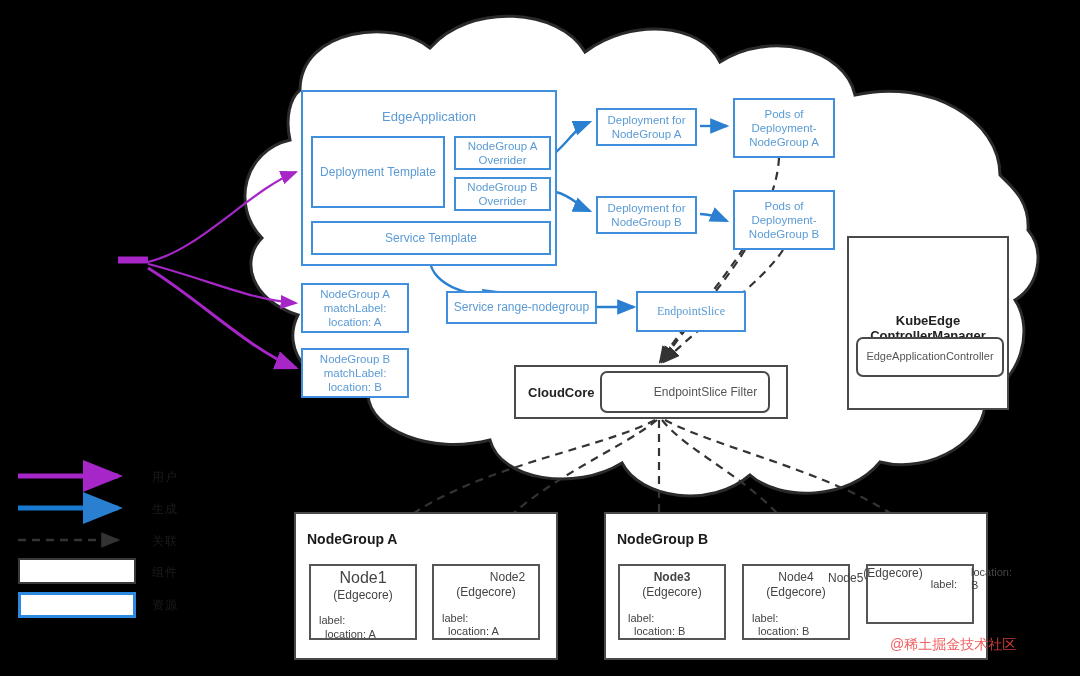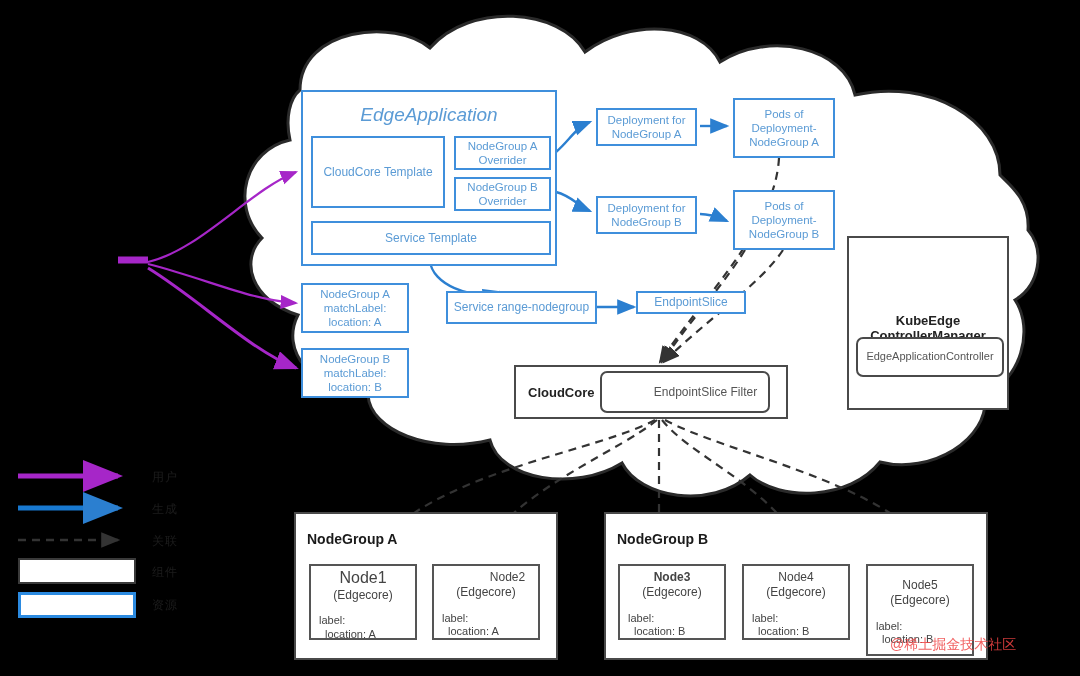--- a/index.html
+++ b/index.html
@@ -91,25 +91,25 @@
     </g>
 
     <g fill="none">
       <path d="M18 476 L 118 476" stroke="#a626c8" stroke-width="5" marker-end="url(#ah-purple)"></path>
       <path d="M18 508 L 118 508" stroke="#1879d0" stroke-width="5" marker-end="url(#ah-blue)"></path>
       <path d="M18 540 L 118 540" stroke="#333" stroke-width="2.4" stroke-dasharray="8,6" marker-end="url(#ah-dash)"></path>
     </g>
   </svg>
 
   <div class="box blue-box" style="left:301px;top:90px;width:256px;height:176px;align-items:flex-start;">
-    <span class="lbl" style="font-size:19px;margin-top:11px;font-style:italic;">EdgeApplication</span>
+    <span class="lbl" style="font-size:13px;margin-top:17px;">EdgeApplication</span>
   </div>
 
   <div class="box blue-box" style="left:311px;top:136px;width:134px;height:72px;">
-    <span class="lbl" style="font-size:12px;">CloudCore Template</span>
+    <span class="lbl" style="font-size:12px;">Deployment Template</span>
   </div>
 
   <div class="box blue-box" style="left:454px;top:136px;width:97px;height:34px;flex-direction:column;">
     <span class="lbl" style="font-size:11.5px;">NodeGroup A</span>
     <span class="lbl" style="font-size:11.5px;">Overrider</span>
   </div>
 
   <div class="box blue-box" style="left:454px;top:177px;width:97px;height:34px;flex-direction:column;">
     <span class="lbl" style="font-size:11.5px;">NodeGroup B</span>
     <span class="lbl" style="font-size:11.5px;">Overrider</span>
@@ -150,21 +150,21 @@
   <div class="box blue-box" style="left:301px;top:348px;width:108px;height:50px;flex-direction:column;justify-content:center;">
     <span class="lbl" style="font-size:11.5px;">NodeGroup B</span>
     <span class="lbl" style="font-size:11.5px;">matchLabel:</span>
     <span class="lbl" style="font-size:11.5px;">location: B</span>
   </div>
 
   <div class="box blue-box" style="left:446px;top:291px;width:151px;height:33px;">
     <span class="lbl" style="font-size:12px;">Service range-nodegroup</span>
   </div>
 
-  <div class="box blue-box" style="left:636px;top:291px;width:110px;height:23px;">
+  <div class="box blue-box" style="left:636px;top:291px;width:110px;height:41px;font-family:Liberation Serif, serif;">
     <span class="lbl" style="font-size:12px;">EndpointSlice</span>
   </div>
 
   <div class="box gray-box" style="left:514px;top:365px;width:274px;height:54px;justify-content:flex-start;">
     <span class="bold" style="font-size:13px;margin-left:12px;">CloudCore</span>
   </div>
   <div class="box gray-box-round" style="left:600px;top:371px;width:170px;height:42px;padding-left:41px;">
     <span class="lbl" style="font-size:12px;">EndpointSlice Filter</span>
   </div>
 
@@ -203,21 +203,21 @@
     <span class="lbl" style="font-size:11px;text-align:left;margin-left:14px;">location: B</span>
   </div>
 
   <div class="box node-box" style="left:742px;top:564px;width:108px;height:76px;flex-direction:column;align-items:stretch;">
     <span class="lbl" style="font-size:12px;text-align:center;margin-top:5px;">Node4</span>
     <span class="lbl" style="font-size:12px;text-align:center;">(Edgecore)</span>
     <span class="lbl" style="font-size:11px;text-align:left;margin-left:8px;margin-top:12px;">label:</span>
     <span class="lbl" style="font-size:11px;text-align:left;margin-left:14px;">location: B</span>
   </div>
 
-  <div class="box node-box" style="left:866px;top:564px;width:108px;height:92px;flex-direction:column;align-items:stretch;">
+  <div class="box node-box" style="left:866px;top:564px;width:108px;height:60px;flex-direction:row;align-items:stretch;">
     <span class="lbl" style="font-size:12px;text-align:center;margin-top:5px;">Node5</span>
     <span class="lbl" style="font-size:12px;text-align:center;">(Edgecore)</span>
     <span class="lbl" style="font-size:11px;text-align:left;margin-left:8px;margin-top:12px;">label:</span>
     <span class="lbl" style="font-size:11px;text-align:left;margin-left:14px;">location: B</span>
   </div>
 
   <div class="legend-row" style="left:18px;top:558px;">
     <span class="sw-white"></span>
   </div>
   <div class="legend-row" style="left:18px;top:592px;">

